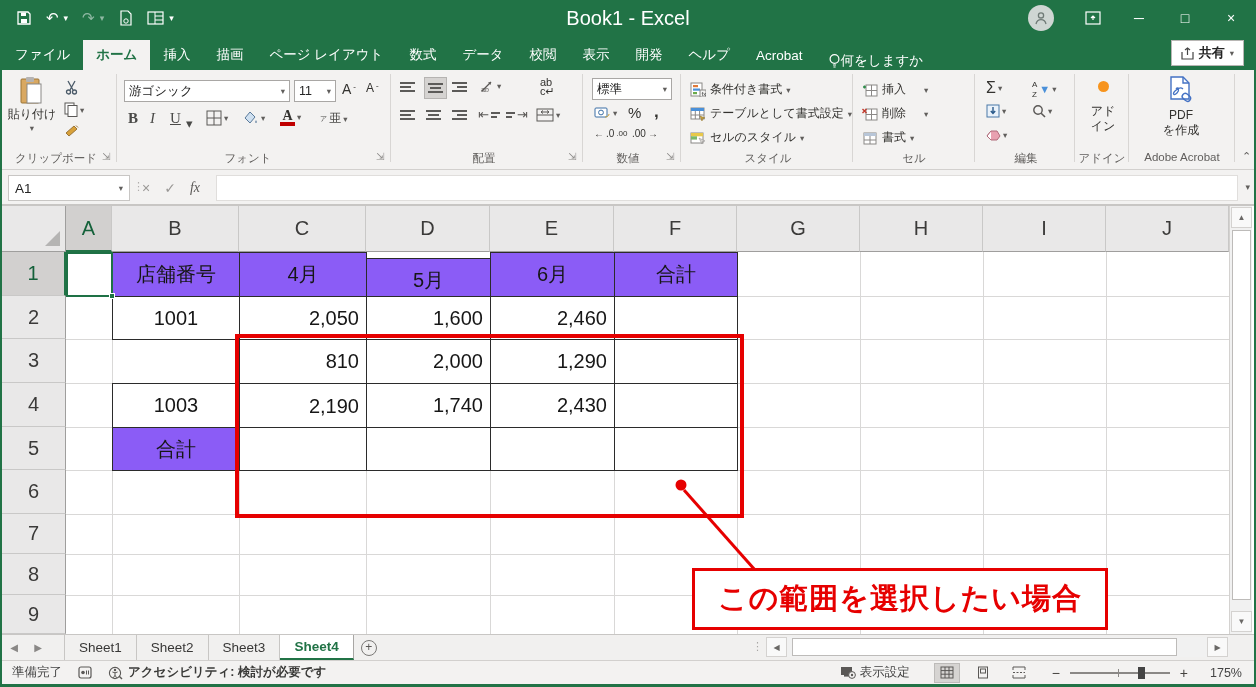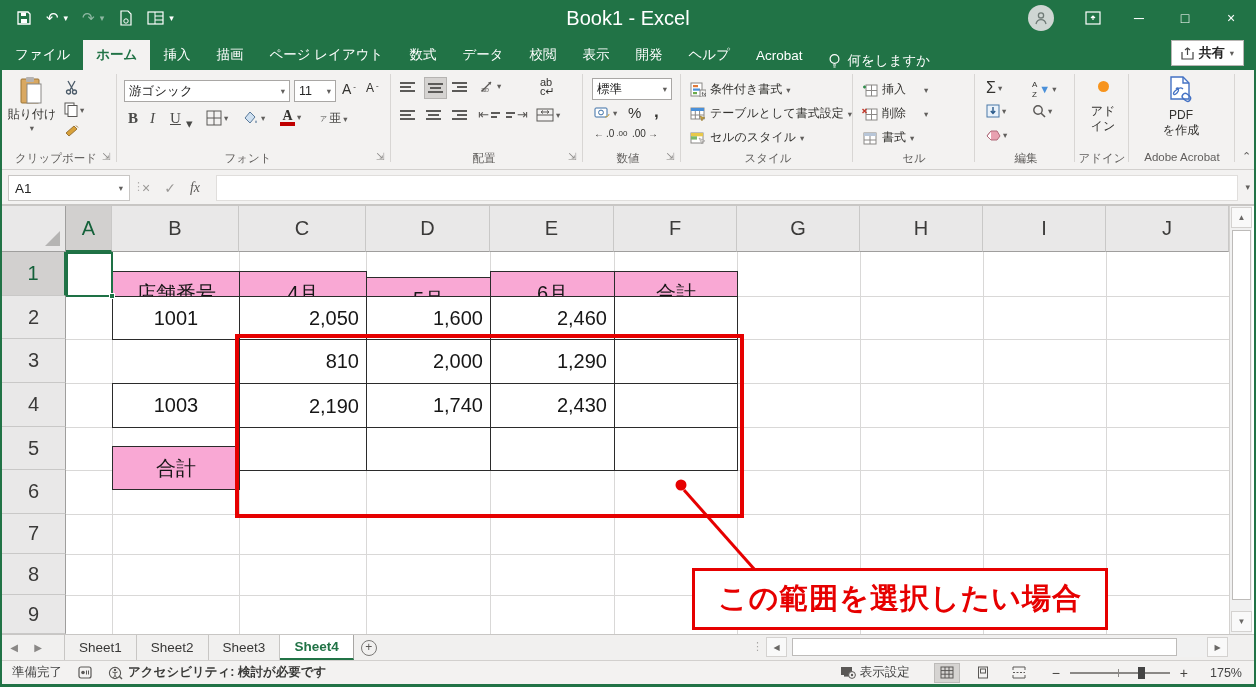--- a/index.html
+++ b/index.html
@@ -16,21 +16,21 @@
   .qat .dd { font-size:9px; margin-left:-9px; }
   #win-title { position:absolute; left:0; right:0; text-align:center; font-size:20px; color:#fff; pointer-events:none; }
   .win-ctrls { margin-left:auto; display:flex; align-items:center; height:100%; }
   .win-btn { width:46px; height:100%; display:flex; align-items:center; justify-content:center; font-size:14px; color:#fff; }
   #avatar { width:26px; height:26px; border-radius:50%; background:#cfd6d3; display:flex; align-items:center; justify-content:center; margin-right:16px; }
 
   
   #tabrow { position:absolute; left:0; top:36px; width:100%; height:34px; background:#217346; display:flex; align-items:flex-end; }
   .rtab { padding:8px 13px; font-size:13.5px; color:#fff; height:30px; display:flex; align-items:center; }
   .rtab.active { background:#f3f2f1; color:#217346; font-weight:bold; }
-  #tellme { display:flex; align-items:center; gap:7px; color:#fff; font-size:13.5px; padding:0 12px; }
+  #tellme { display:flex; align-items:center; color:#fff; font-size:13.5px; padding:0 12px; }
   #share-btn { margin-left:auto; margin-right:10px; margin-bottom:4px; background:#fff; border:1px solid #b8b6b4;
                font-size:13px; color:#242424; padding:3px 9px; display:flex; align-items:center; gap:5px; font-weight:bold; }
 
   
   #ribbon { position:absolute; left:0; top:70px; width:100%; height:100px; background:#f3f2f1; border-bottom:1px solid #d2d0ce; }
   .gsep { position:absolute; top:4px; height:88px; width:1px; background:#d8d6d4; }
   .glabel { position:absolute; top:81px; font-size:11.5px; color:#605e5c; text-align:center; }
   .launcher { position:absolute; top:81px; width:12px; height:12px; color:#8a8886; font-size:10px; }
   .rbtn-txt { position:absolute; font-size:12px; color:#33322f; display:flex; align-items:center; gap:4px; white-space:nowrap; }
   .dd { font-size:8.5px; color:#605e5c; }
@@ -58,21 +58,21 @@
   .colhdr { position:absolute; top:0; height:46px; background:#e9e8e8; border-right:1px solid #c9c8c7; border-bottom:1px solid #9f9e9d;
             display:flex; align-items:center; justify-content:center; font-size:20px; color:#3b3a39; }
   .colhdr.sel { background:#d2d0cf; color:#14613a; border-bottom:2.5px solid #217346; }
   .rowhdr { position:absolute; left:0; width:64px; background:#e9e8e8; border-bottom:1px solid #c9c8c7; border-right:1px solid #9f9e9d;
             display:flex; align-items:center; justify-content:center; font-size:20px; color:#3b3a39; }
   .rowhdr.sel { background:#d2d0cf; color:#14613a; border-right:2.5px solid #217346; }
   #corner { position:absolute; left:0; top:0; width:64px; height:46px; background:#e9e8e8; border-right:1px solid #9f9e9d; border-bottom:1px solid #9f9e9d; }
   #corner:after { content:""; position:absolute; right:5px; bottom:5px; border-style:solid; border-width:0 0 15px 15px; border-color:transparent transparent #b5b4b3 transparent; }
   .gl { position:absolute; background:#d9d8d7; }
   .tcell { position:absolute; border:1px solid #2b2b2b; font-size:20px; color:#161616; display:flex; align-items:center; background:#fff; }
-  .tcell.hdr { background:#f9a8d4; justify-content:center;margin-top:19px; }
+  .tcell.hdr { background:#8b5cf6; justify-content:center; }
   .tcell.cnum { justify-content:flex-end; padding-right:7px; }
   .tcell.cmid { justify-content:center; }
   #sel-cell { position:absolute; border:2px solid #1e7145; background:#fff; }
   #sel-handle { position:absolute; width:6px; height:6px; background:#1e7145; border:1px solid #fff; }
 
   
   #red-rect { position:absolute; left:233px; top:334px; width:509px; height:184px; border:4px solid #e60000; z-index:30; }
   #callout { position:absolute; left:690px; top:568px; width:416px; height:62px; background:#fff; border:3px solid #e60000;
              color:#e60000; font-size:29px; font-weight:bold; display:flex; align-items:center; justify-content:center; z-index:31;
              letter-spacing:1px; }

